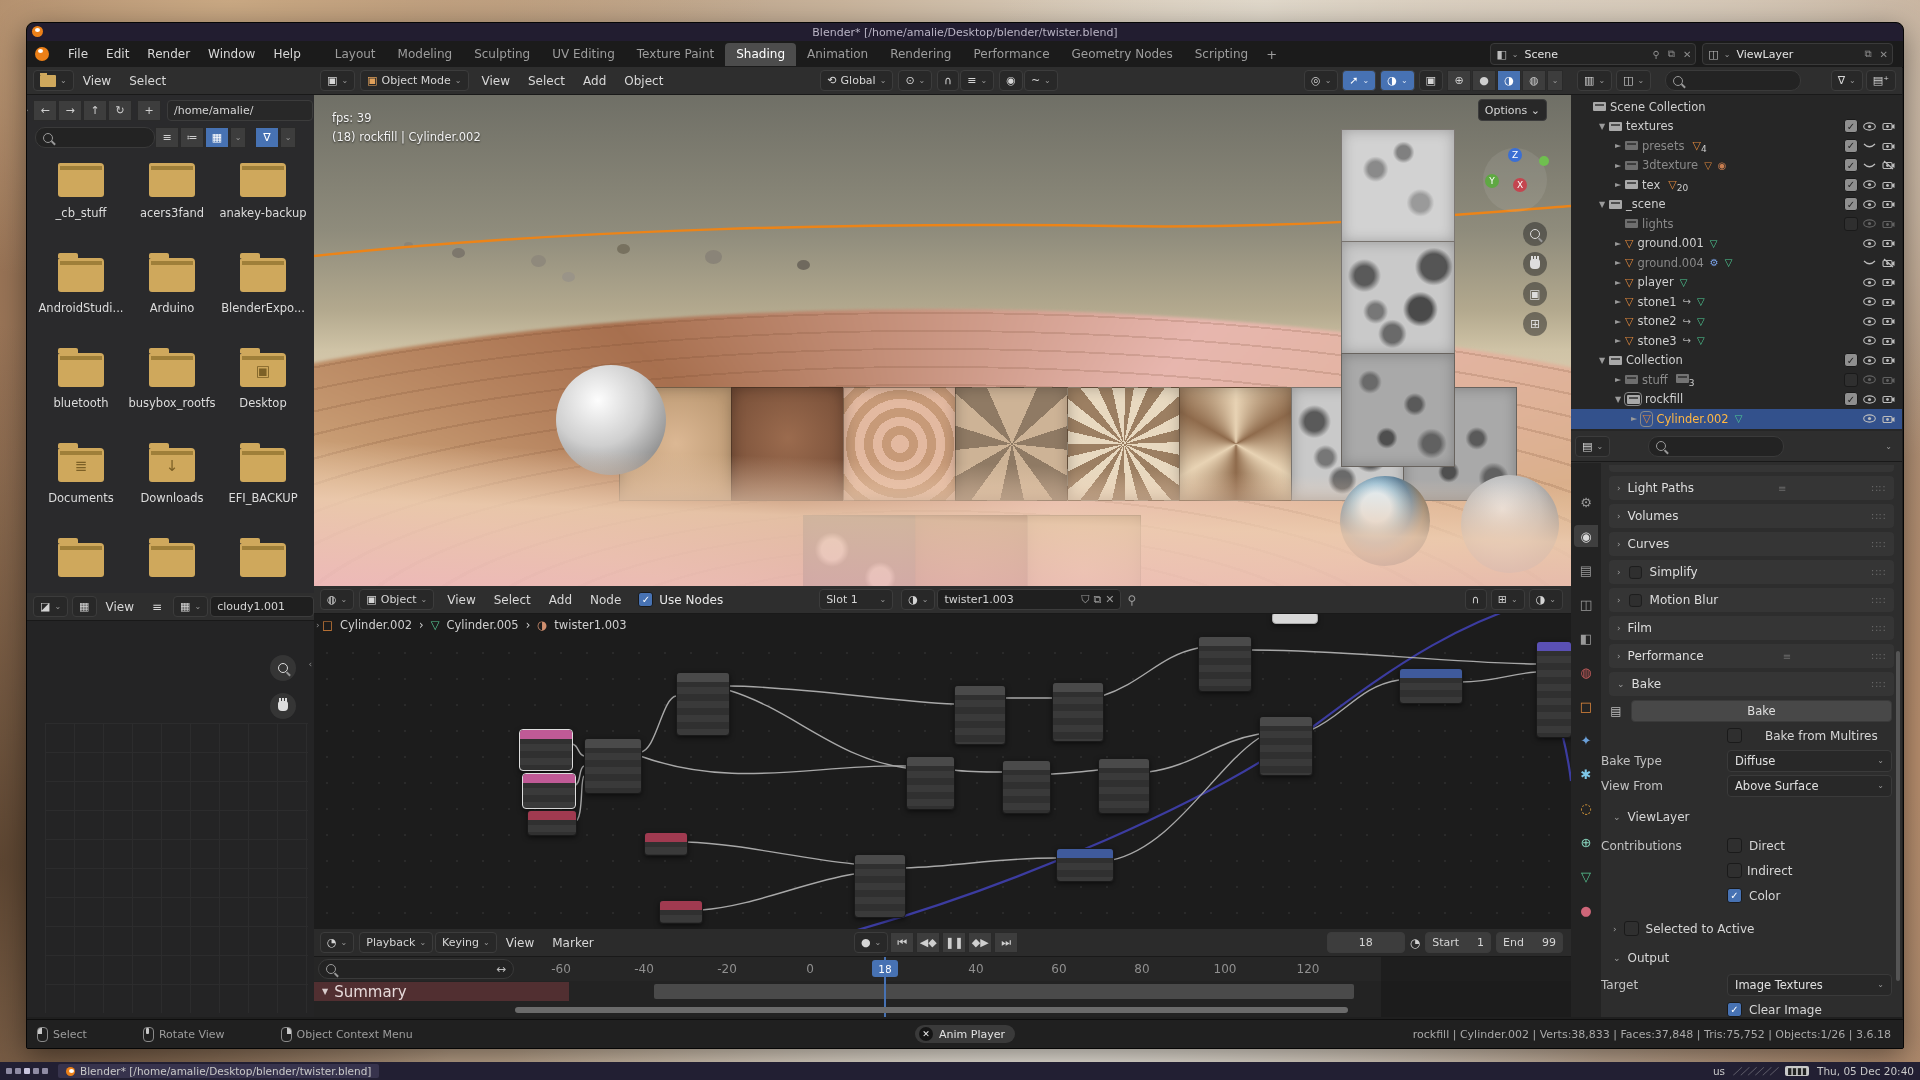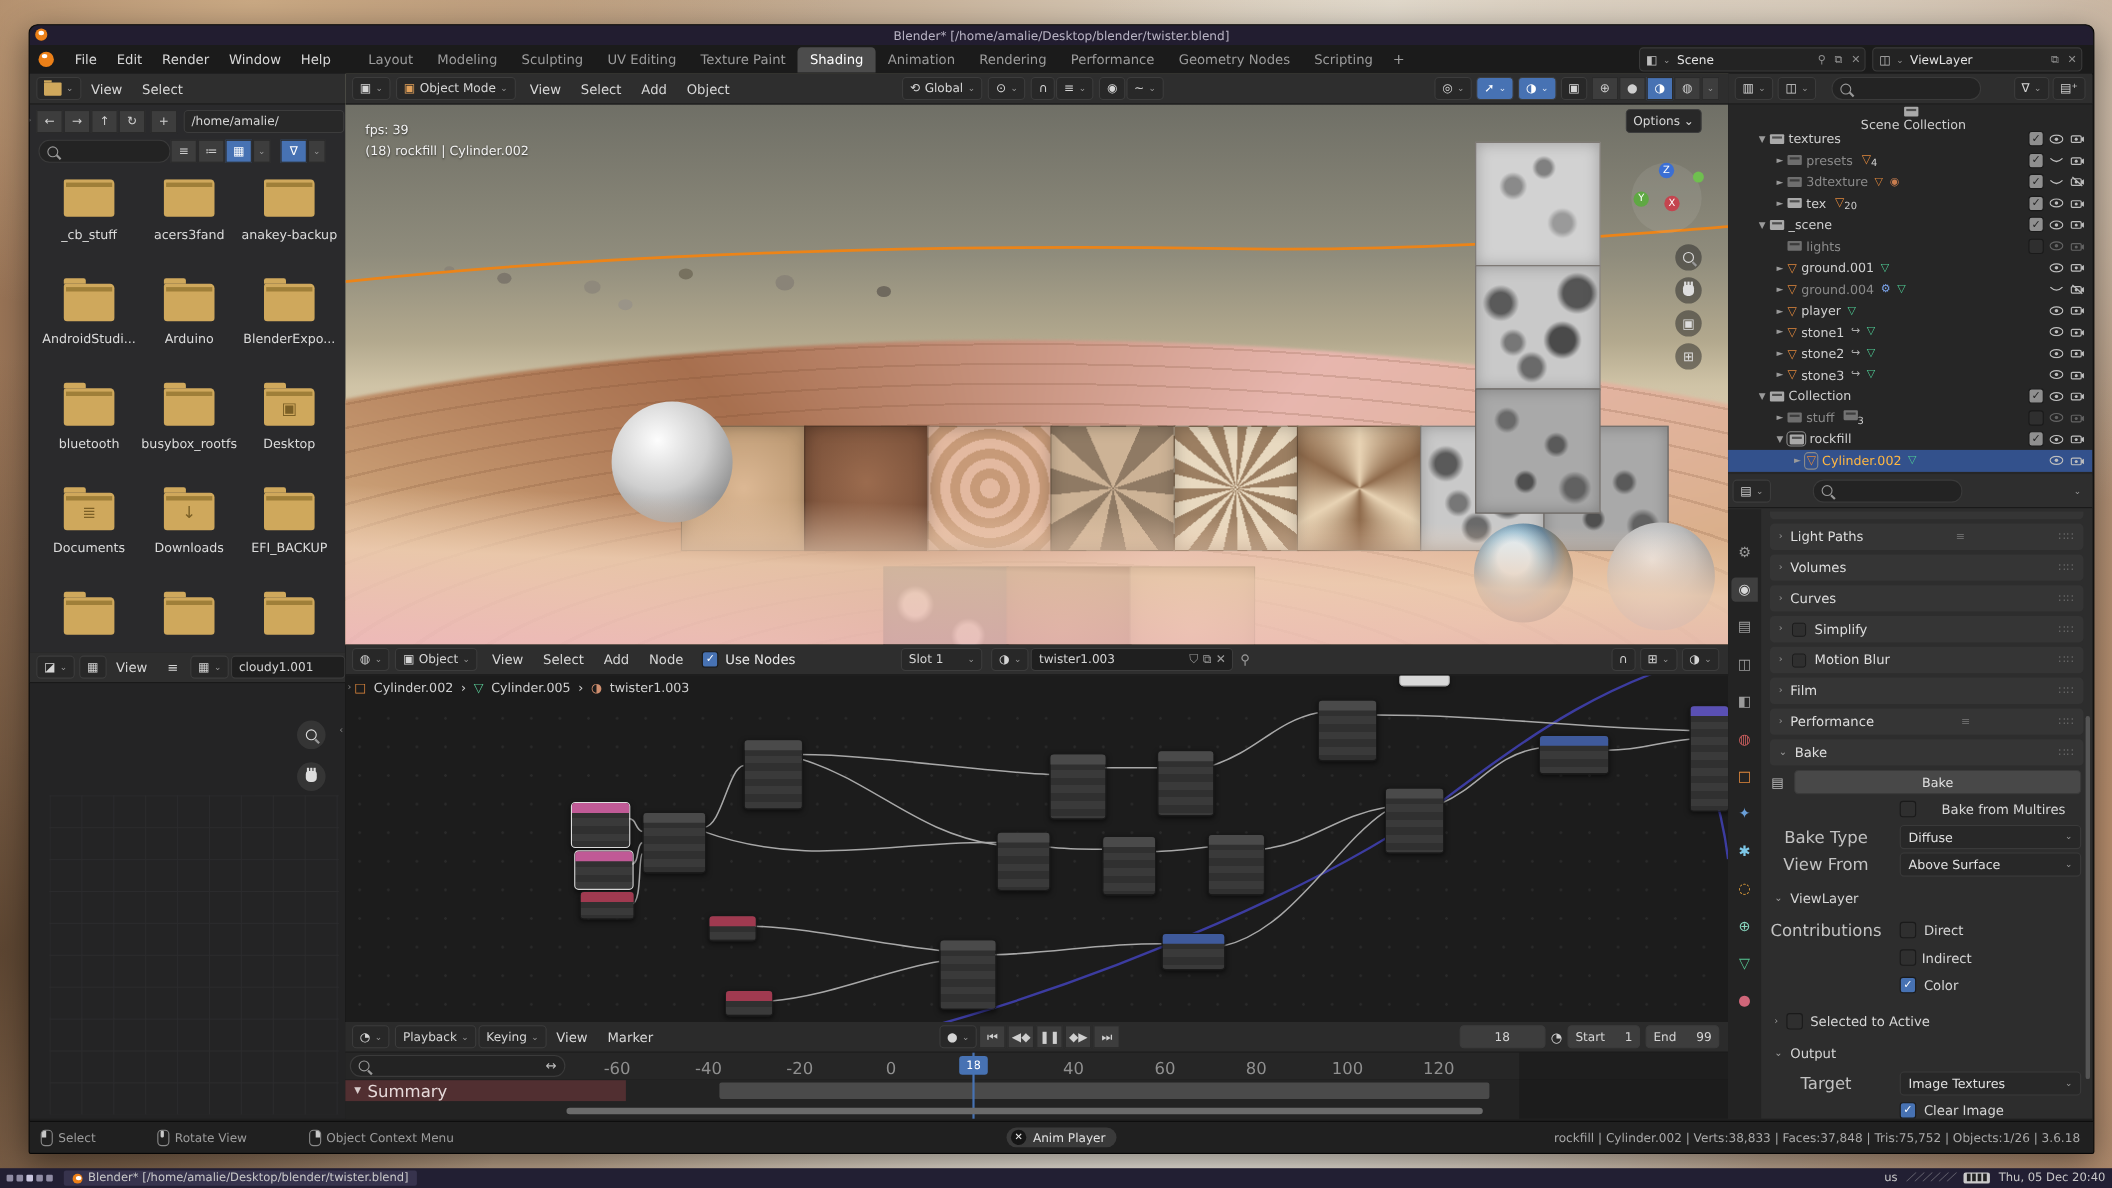--- a/index.html
+++ b/index.html
@@ -94,21 +94,21 @@
   .axdot{position:absolute;width:14px;height:14px;border-radius:50%;font-size:9px;display:flex;align-items:center;justify-content:center;color:#fff}
   
   #shader{position:absolute;left:287px;top:563px;width:1257px;height:343px;background:#1c1c1c;overflow:hidden;border-right:1px solid #101010;border-bottom:1px solid #101010}
   #shader .dots{position:absolute;inset:54px 0 0 0;background-image:radial-gradient(#2a2a2a 1px,transparent 1.4px);background-size:26px 26px}
   #nd-crumb{position:absolute;left:8px;top:32px;display:flex;align-items:center;gap:7px;color:#cfcfcf;font-size:11.5px}
   .node{position:absolute;border-radius:4px;background:repeating-linear-gradient(180deg,#3a3a3a 0 7px,#303030 7px 14px);border:1px solid #191919;box-shadow:0 2px 5px rgba(0,0,0,.5)}
   .node .nh{height:9px;border-radius:3px 3px 0 0}
   
   #timeline{position:absolute;left:287px;top:906px;width:1257px;height:88px;background:#2b2b2b;border-right:1px solid #101010}
   #tl-ruler{position:absolute;left:0;top:28px;right:0;height:24px;background:#262626;border-bottom:1px solid #1b1b1b}
-  .tick{position:absolute;top:5px;color:#8f8f8f;font-size:15px;transform:translateX(-50%)}
+  .tick{position:absolute;top:5px;color:#8f8f8f;font-size:12px;transform:translateX(-50%)}
   #tl-channels{position:absolute;left:0;top:52px;right:0;bottom:0;background:#232323}
   #playhead-chip{position:absolute;top:3px;width:26px;height:17px;background:#4772b3;color:#fff;border-radius:3px;display:flex;align-items:center;justify-content:center;font-size:10.5px;transform:translateX(-50%)}
   #playhead-line{position:absolute;width:2px;background:#4772b3;top:20px;bottom:0}
   
   #outliner{position:absolute;left:1544px;top:44px;width:331px;height:364px;background:#262626;border-bottom:1px solid #101010}
   .olrow{height:19.5px;display:flex;align-items:center;font-size:11.5px;color:#cfcfcf;padding-right:6px}
   .olrow .nm{margin-left:4px;white-space:nowrap}
   .olrow.grey .nm{color:#8a8a8a}
   .olrow.sel{background:#33518c}
   .olrow.sel .nm{color:#ffb743}
@@ -120,21 +120,21 @@
   
   #props{position:absolute;left:1544px;top:408px;width:331px;height:586px;background:#2d2d2d}
   #pt-strip{position:absolute;left:0;top:32px;bottom:0;width:30px;background:#232323;display:flex;flex-direction:column;align-items:center;padding-top:28px;gap:12px}
   .ptab{width:24px;height:22px;display:flex;align-items:center;justify-content:center;border-radius:4px 0 0 4px;font-size:13px;color:#9a9a9a}
   .ptab.active{background:#3f3f3f;color:#e8e8e8}
   #pr-body{position:absolute;left:30px;right:0;top:0;bottom:0;overflow:hidden}
   .panel{margin:4px 8px 0 8px;height:24px;background:#353535;border-radius:4px;display:flex;align-items:center;padding:0 8px;gap:7px;color:#dedede;font-size:12px}
   .panel .arr{color:#9e9e9e;font-size:9px}
   .panel .grip{margin-left:auto;color:#6a6a6a;font-size:10px;letter-spacing:1px}
   .prow{display:flex;align-items:center;height:25px;padding:0 10px 0 0}
-  .prow .plabel{width:118px;text-align:center;color:#c2c2c2;margin-right:8px;flex:none;font-size:15px}
+  .prow .plabel{width:118px;text-align:left;color:#c2c2c2;margin-right:8px;flex:none;font-size:12px}
   .pfield{flex:1;background:#282828;border:1px solid #3a3a3a;border-radius:4px;height:20px;display:flex;align-items:center;padding:0 7px;color:#e0e0e0;font-size:11.5px}
   .pfield .chev{margin-left:auto}
   
   #statusbar{position:absolute;left:0;right:0;bottom:0;height:28px;background:#202020;border-top:1px solid #0e0e0e;display:flex;align-items:center;color:#9c9c9c;font-size:11px}
   .mouse{width:9px;height:13px;border:1px solid #8a8a8a;border-radius:4px;position:relative;margin-right:5px;flex:none}
   .mouse i{position:absolute;top:0;width:4px;height:6px;background:#c8c8c8}
   .mouse.l i{left:0;border-radius:3px 0 0 0}
   .mouse.m i{left:2.5px;width:3px;border-radius:1px}
   .mouse.r i{right:0;border-radius:0 3px 0 0}
   .sb-item{display:flex;align-items:center;margin-right:56px}
@@ -607,21 +607,21 @@
       <span class="btnf" style="margin-left:4px">◫<span class="chev">⌄</span></span>
       <div class="search" style="width:120px;margin-left:14px">
           <span class="mag"></span>
         </div>
       <div style="margin-left:auto;margin-right:6px;display:flex;gap:3px;align-items:center">
         <span class="btnf">∇<span class="chev">⌄</span></span>
         <span class="btnf">▤⁺</span>
       </div>
     </div>
     <div id="ol-rows" style="position:absolute;left:0;right:0;top:30px">
-        <div class="olrow" style="padding-left: 8px; flex-direction: column;">
+        <div class="olrow" style="padding-left: 8px;">
           <span class="expander"></span>
           <span style="display: inline-flex;">
             <span class="colico"></span>
           </span>
           <span class="nm">Scene Collection</span>
           <span class="olrt">
             <span style="width: 15px;"></span>
           </span>
         </div>
         <div class="olrow" style="padding-left: 24px;">

